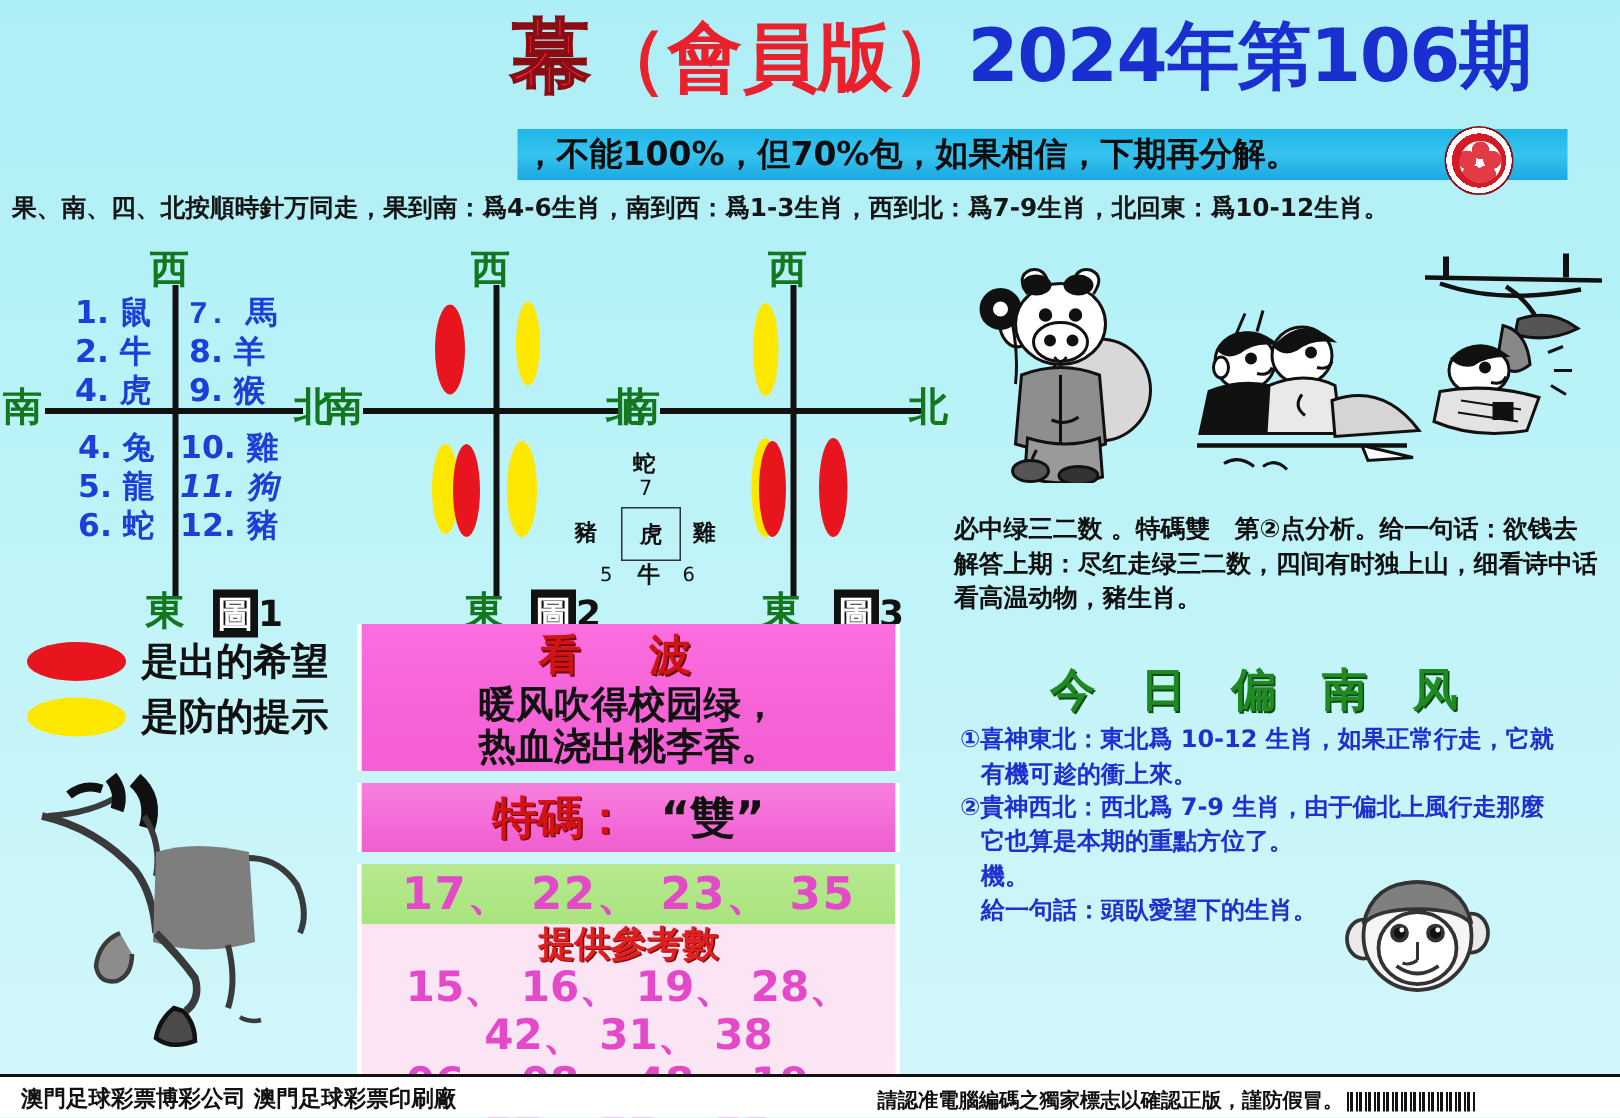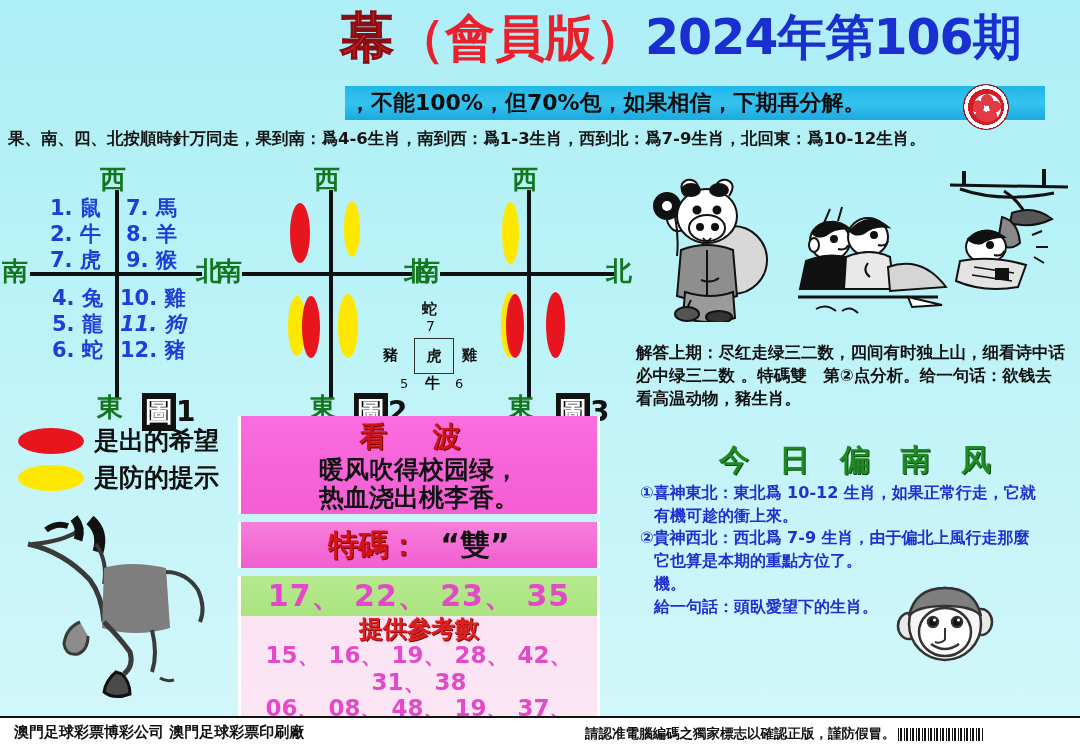--- a/index.html
+++ b/index.html
@@ -60,21 +60,21 @@
     font-size: 16.5px; font-weight: bold; color: #151515; white-space: nowrap;
     font-family: "DejaVu Sans", "Liberation Sans", sans-serif;
   }
 
   
   .compass { position: absolute; }
   .cx-v { position: absolute; background: #111; width: 4px; }
   .cx-h { position: absolute; background: #111; height: 4px; }
   .lbl { position: absolute; color: #14761f; font-weight: bold; font-size: 26px;
          font-family: "DejaVu Sans","Liberation Sans",sans-serif; }
-  .figlbl { position:absolute; font-size:28px; font-weight:bold; color:#111;}
+  .figlbl { position:absolute; font-size:24px; font-weight:bold; color:#111;}
   .figbox { display:inline-block; background:#111; color:#fff; padding:0 3px; }
 
   .zrow { position: absolute; color:#1d3fd8; font-weight:bold; font-size:21px;
           font-family:"DejaVu Sans","Liberation Sans",sans-serif; white-space:nowrap;}
 
   .oval { position:absolute; border-radius:50%; }
 
   
   .legend-row { position:absolute; display:flex; align-items:center;text-align:center; }
   .legend-oval { width:66px; height:26px; border-radius:50%; }
@@ -109,31 +109,31 @@
   }
   .greennums span { font-size:30px; font-weight:bold; color:#e349c8; letter-spacing:1px;}
 
   .refpanel {
     left:238px; top:616px; width:362px; height:100px;
     background: linear-gradient(180deg,#fbe3f3 0%,#fbe6f4 100%);
     border-left:3px solid #ffffff; border-right:3px solid #ffffff;
   }
   .ref-title { text-align:center; font-size:24px; font-weight:bold; color:#e02020;
                text-shadow:1px 1px 0 #7a0a0a; line-height:1.1;}
-  .ref-row { text-align:center; font-size:23px; font-weight:bold; color:#e349c8; line-height:1.14;}
+  .ref-row { text-align:center; font-size:28px; font-weight:bold; color:#e349c8; line-height:1.14;}
 
   
   .answer {
     position:absolute; left:636px; top:342px; width:440px;
     font-size:16.5px; font-weight:bold; color:#111; line-height:1.38;
   }
   .windtitle {
     position:absolute; left:700px; top:440px; width:320px;
     font-size:30px; font-weight:bold; color:#1f8a22; letter-spacing:10px;
-    text-align:center; text-shadow:1px 1px 0 #0c4a0e;
+    text-shadow:1px 1px 0 #0c4a0e;
   }
   .windlist {
     position:absolute; left:640px; top:482px; width:440px;
     font-size:16px; font-weight:bold; color:#1f2fd0; line-height:1.42;
   }
   .windlist .ind { padding-left:14px; }
 
   
   .cartoon { position:absolute; }
 
@@ -174,23 +174,23 @@
     <div class="lbl" style="left:86px; top:-6px;">西</div>
     <div class="lbl" style="left:-12px; top:86px;">南</div>
     <div class="lbl" style="left:182px; top:86px;">北</div>
     <div class="lbl" style="left:83px; top:222px;">東</div>
     <div class="figlbl" style="left:128px; top:225px;">
       <span class="figbox">圖</span><span>1</span>
     </div>
 
     <div class="zrow" style="left:36px; top:26px;">1. 鼠</div>
     <div class="zrow" style="left:36px; top:52px;">2. 牛</div>
-    <div class="zrow" style="left:36px; top:78px;">7. 虎</div>
-
-    <div class="zrow" style="left:112px; top:26px;">7. 馬</div>
+    <div class="zrow" style="left:36px; top:78px;">4. 虎</div>
+
+    <div class="zrow" style="left:112px; top:26px;font-family:Liberation Mono, monospace;">7. 馬</div>
     <div class="zrow" style="left:112px; top:52px;">8. 羊</div>
     <div class="zrow" style="left:112px; top:78px;">9. 猴</div>
 
     <div class="zrow" style="left:38px; top:116px;">4. 兔</div>
     <div class="zrow" style="left:38px; top:142px;">5. 龍</div>
     <div class="zrow" style="left:38px; top:168px;">6. 蛇</div>
 
     <div class="zrow" style="left:106px; top:116px;">10. 雞</div>
     <div class="zrow" style="left:106px; top:142px;font-style:italic;">11. 狗</div>
     <div class="zrow" style="left:106px; top:168px;">12. 豬</div>
@@ -264,22 +264,22 @@
     <span>17、 22、 23、 35</span>
   </div>
 
   <div class="panel refpanel">
     <div class="ref-title">提供參考數</div>
     <div class="ref-row">15、 16、 19、 28、 42、 31、 38</div>
     <div class="ref-row">06、 08、 48、 19、 37、 32、 39</div>
   </div>
 
   <div class="answer">
+    <div>必中绿三二数 。特碼雙　第②点分析。给一句话：欲钱去</div>
     <div>解答上期：尽红走绿三二数，四间有时独上山，细看诗中话</div>
-    <div>必中绿三二数 。特碼雙　第②点分析。给一句话：欲钱去</div>
     <div>看高温动物，豬生肖。</div>
   </div>
 
   <div class="windtitle">今 日 偏 南 风</div>
 
   <div class="windlist">
     <div><span>①</span><span>喜神東北：東北爲 10-12 生肖，如果正常行走，它就</span></div>
     <div class="ind">有機可趁的衝上來。</div>
     <div><span>②</span><span>貴神西北：西北爲 7-9 生肖，由于偏北上風行走那麼</span></div>
     <div class="ind">它也算是本期的重點方位了。</div>

